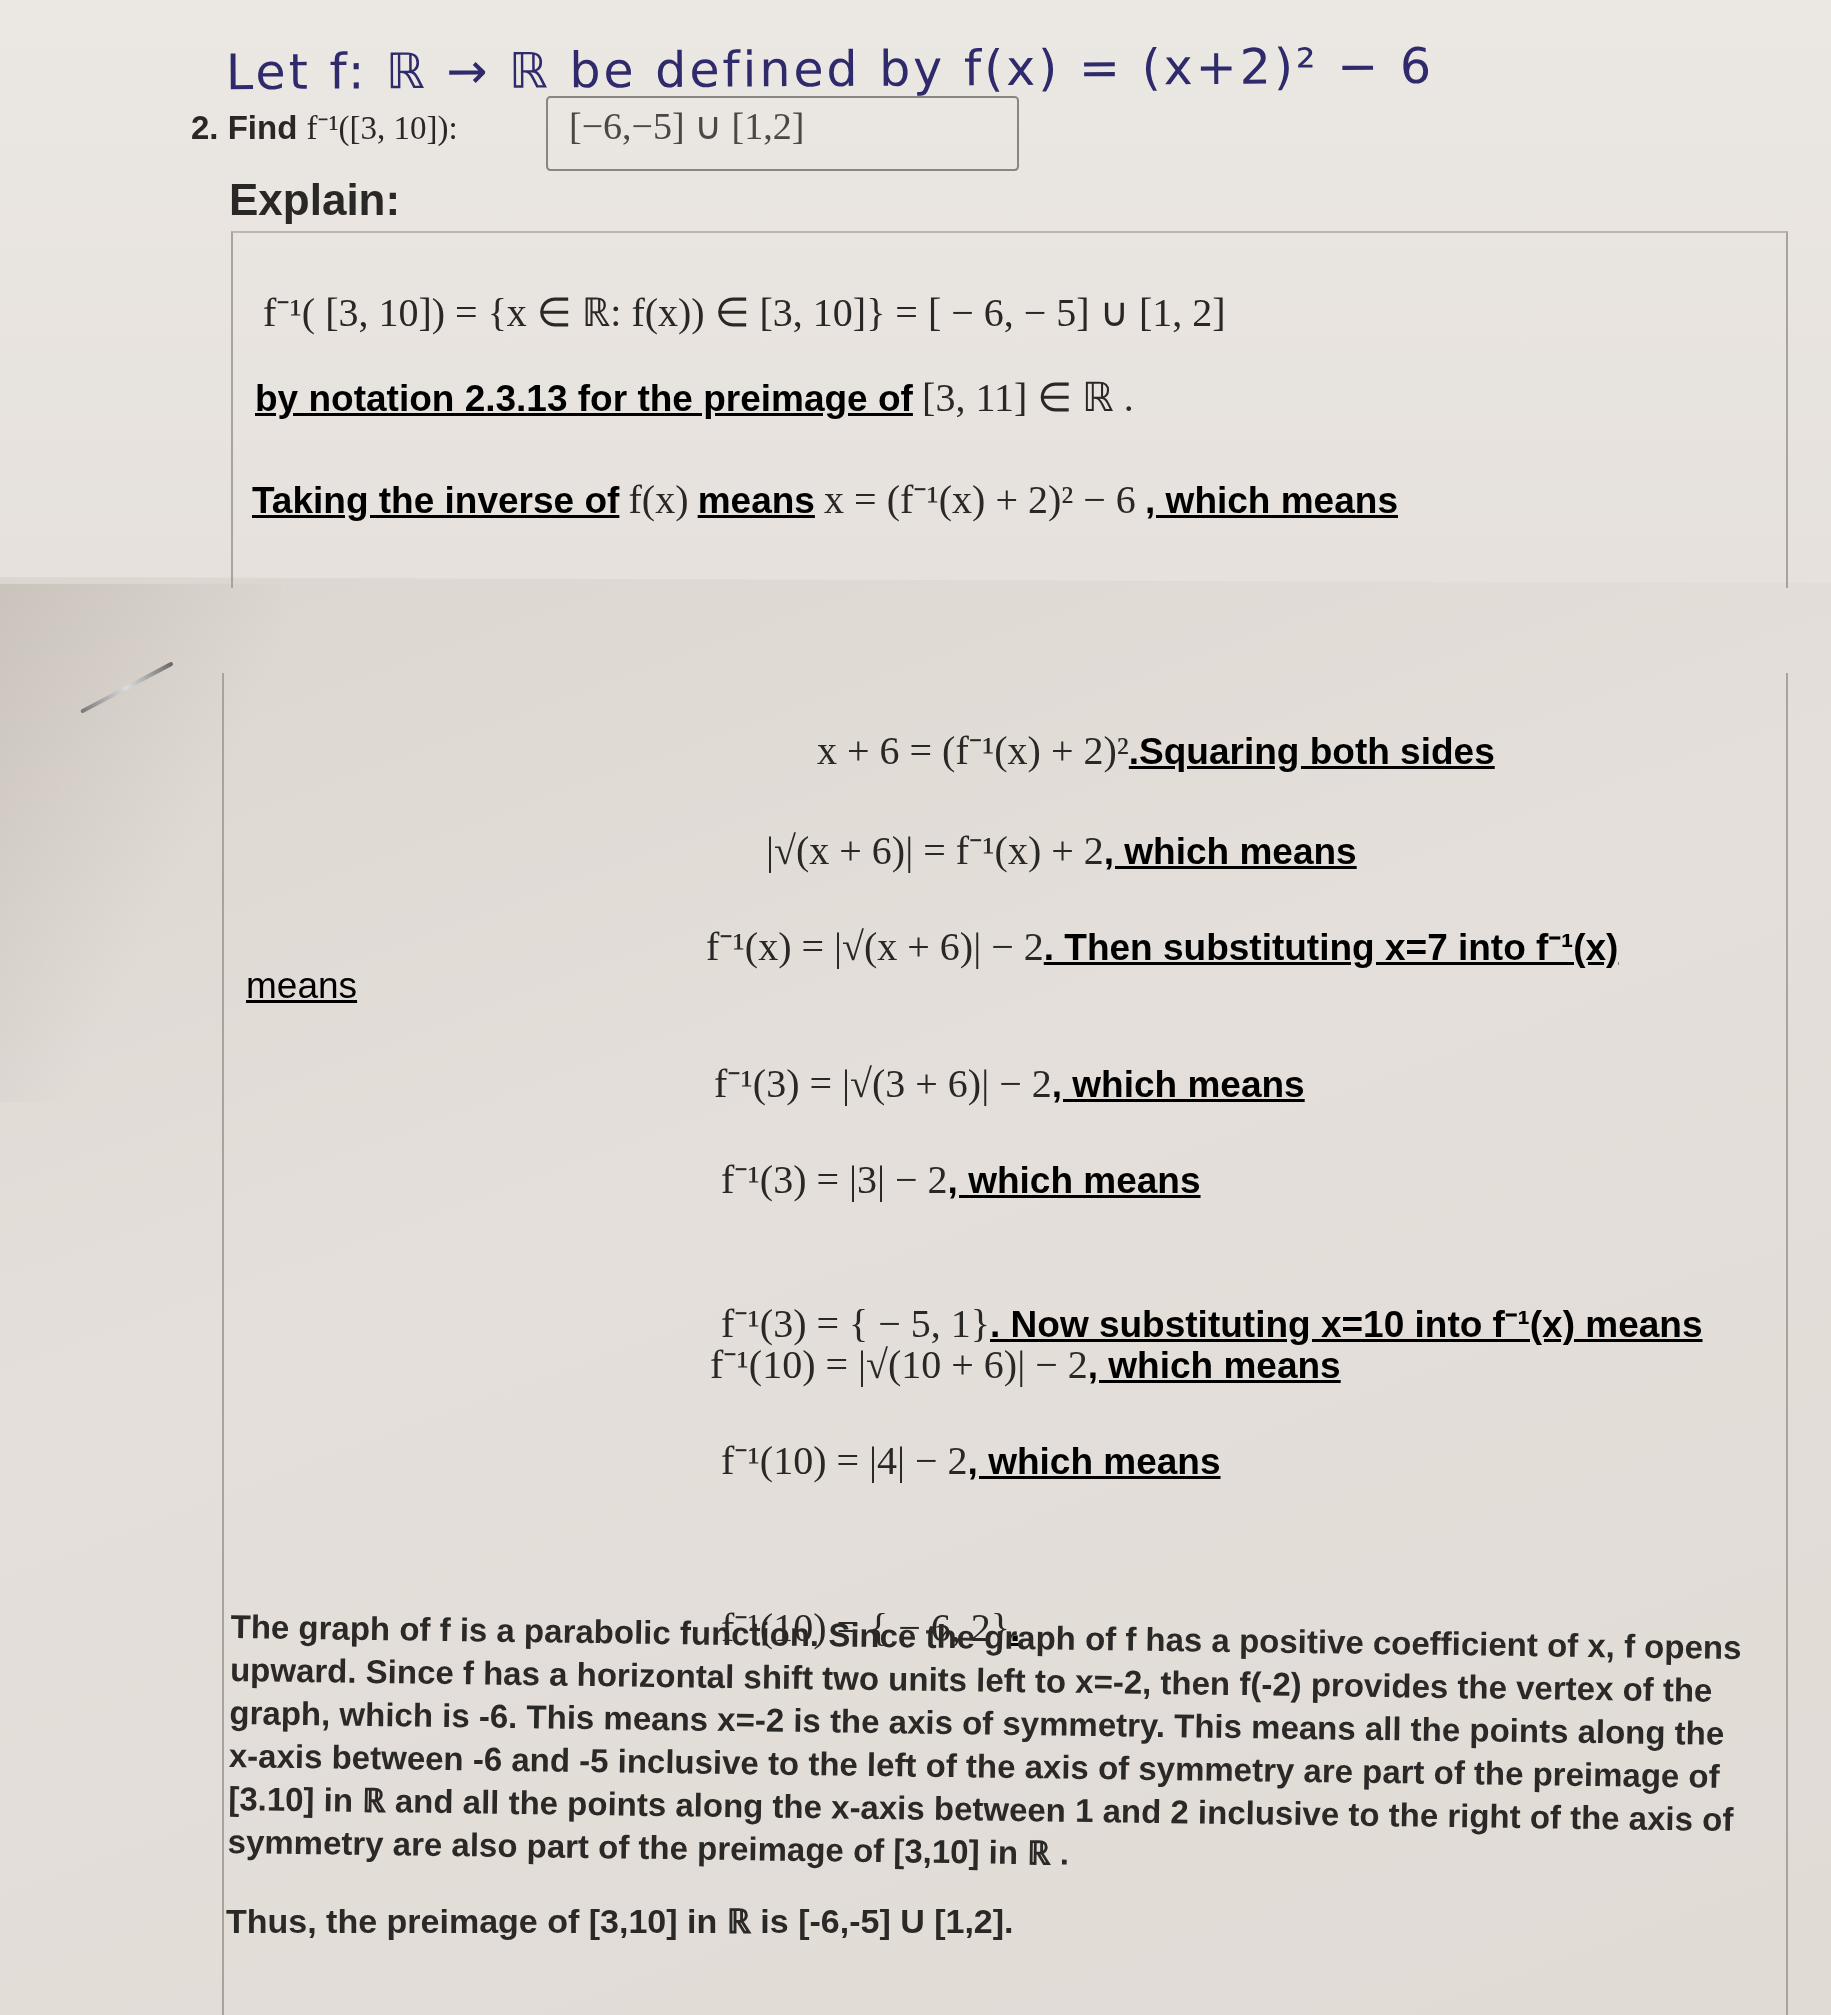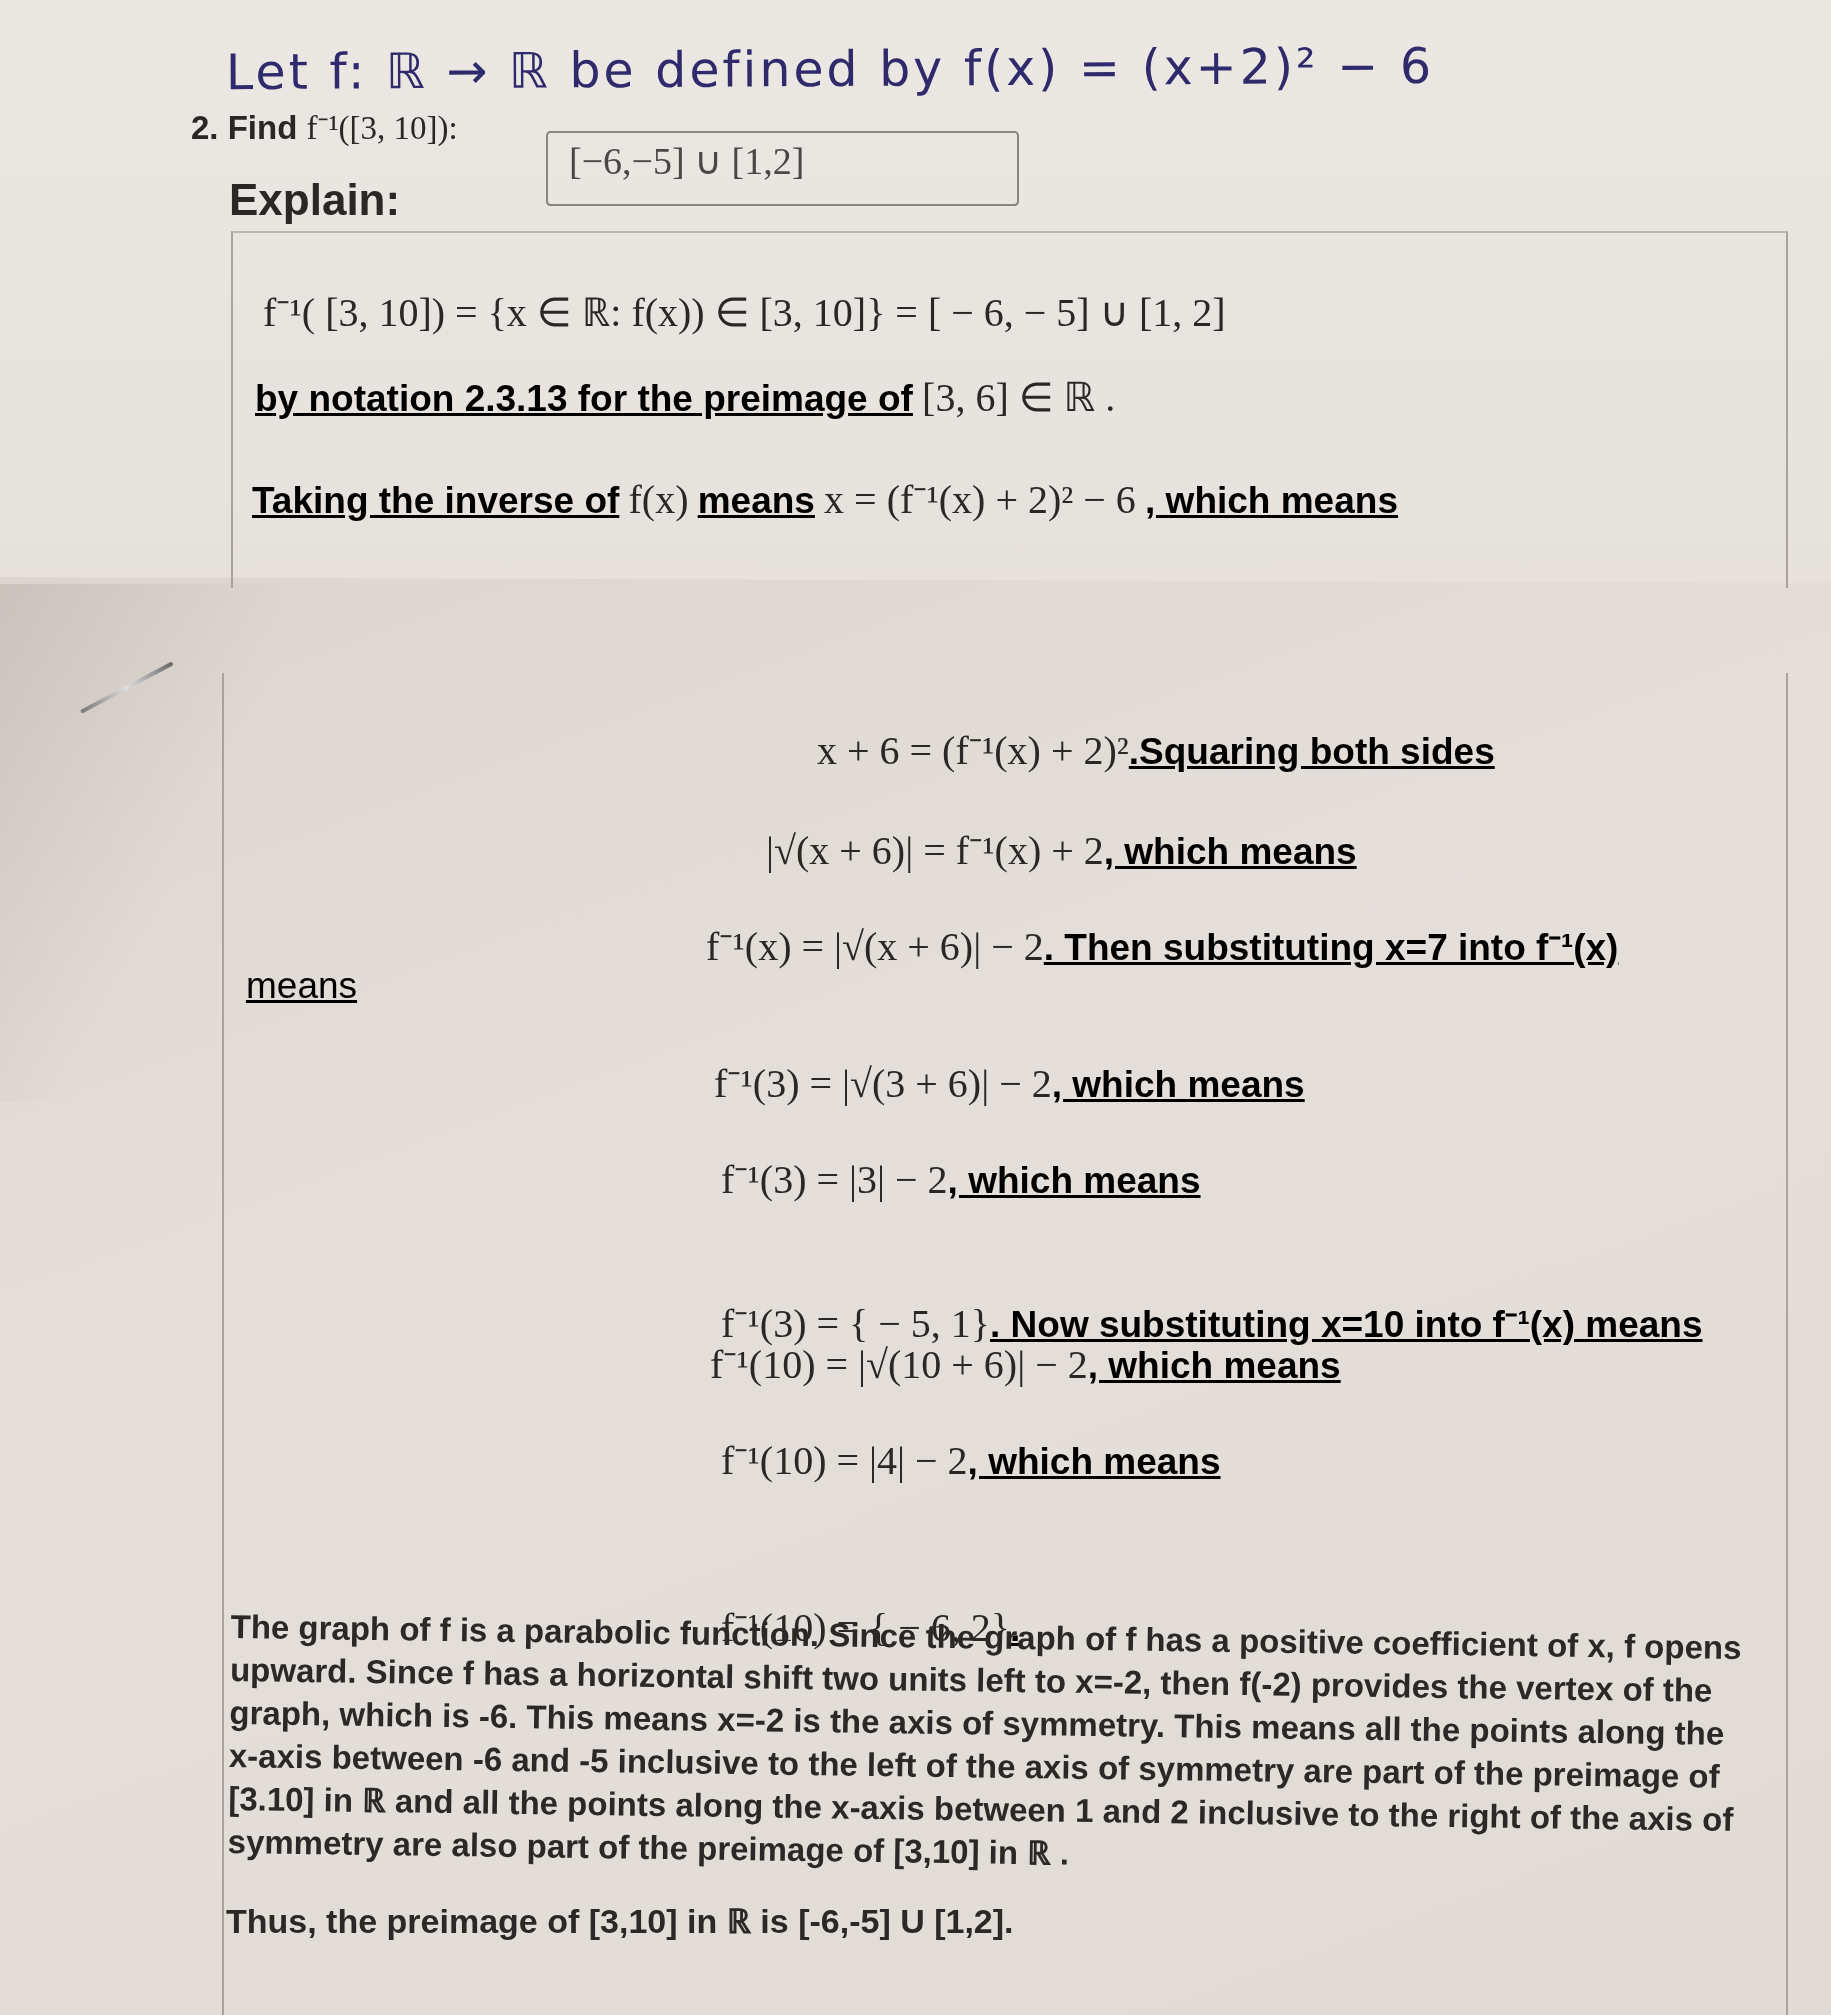--- a/index.html
+++ b/index.html
@@ -26,21 +26,21 @@
     position:absolute; left:226px; top:41px;
     font-family:"DejaVu Sans", sans-serif;
     font-size:49px; color:#2e2a6b; letter-spacing:3px;
     transform:rotate(-0.3deg);
   }
   .q-line { position:absolute; left:191px; top:104px; font-size:33px; font-weight:bold; }
   .q-line .math { font-family:"Liberation Serif", serif; font-weight:normal; }
   .answer-box {
     position:absolute; left:546px; top:96px; width:473px; height:75px;
     border:2.2px solid #8a8580; border-radius:4.4px; box-sizing:border-box;
-    padding:6px 21px; font-family:"Liberation Serif", serif; font-size:38px; color:#4a4744;margin-top:35px;
+    padding:6px 21px; font-family:"Liberation Serif", serif; font-size:38px; color:#4a4744;
   }
   .explain-label { position:absolute; left:229px; top:175px; font-size:44px; font-weight:bold; }
   .box-top {
     position:absolute; left:231px; top:231px; width:1553px; height:355px;
     border-left:2.2px solid #a9a39d; border-top:2.2px solid #bdb7b1; border-right:2.2px solid #a9a39d;
   }
   .box-bottom {
     position:absolute; left:222px; top:673px; width:1562px; height:1346px;
     border-left:2.2px solid #a9a39d; border-right:2.2px solid #a9a39d;
   }
@@ -78,21 +78,21 @@
 <div class="explain-label">Explain:</div>
 
 <div class="box-top"></div>
 <div class="box-bottom"></div>
 
 <div class="line" style="left:263px;top:283px;">
   <span class="m">f⁻¹( [3, 10]) = {x ∈ ℝ: f(x)) ∈ [3, 10]} = [ − 6, − 5] ∪ [1, 2]</span>
 </div>
 <div class="line" style="left:255px;top:374px;">
   <span class="t">by notation 2.3.13 for the preimage of</span>
-  <span class="m">[3, 6] ∈ ℝ .</span>
+  <span class="m">[3, 11] ∈ ℝ .</span>
 </div>
 <div class="line" style="left:252px;top:470px;">
   <span class="t">Taking the inverse of</span>
   <span class="m">f(x)</span>
   <span class="t">means</span>
   <span class="m">x = (f⁻¹(x) + 2)² − 6</span>
   <span class="t">, which means</span>
 </div>
 
 <div class="line" style="left:792px;top:721px;margin-left:25px;">

